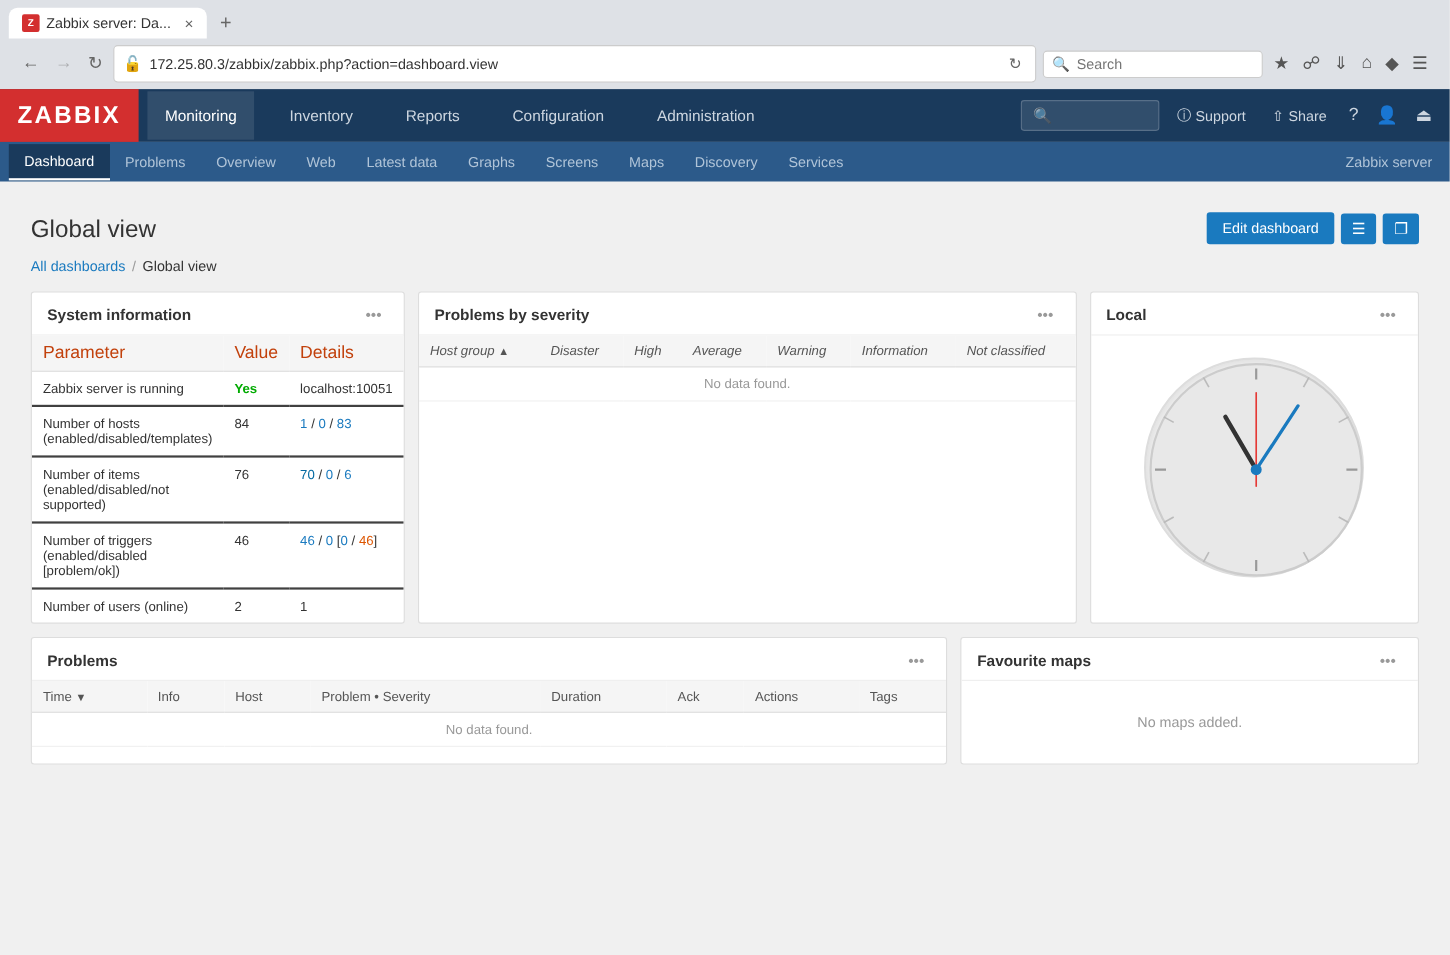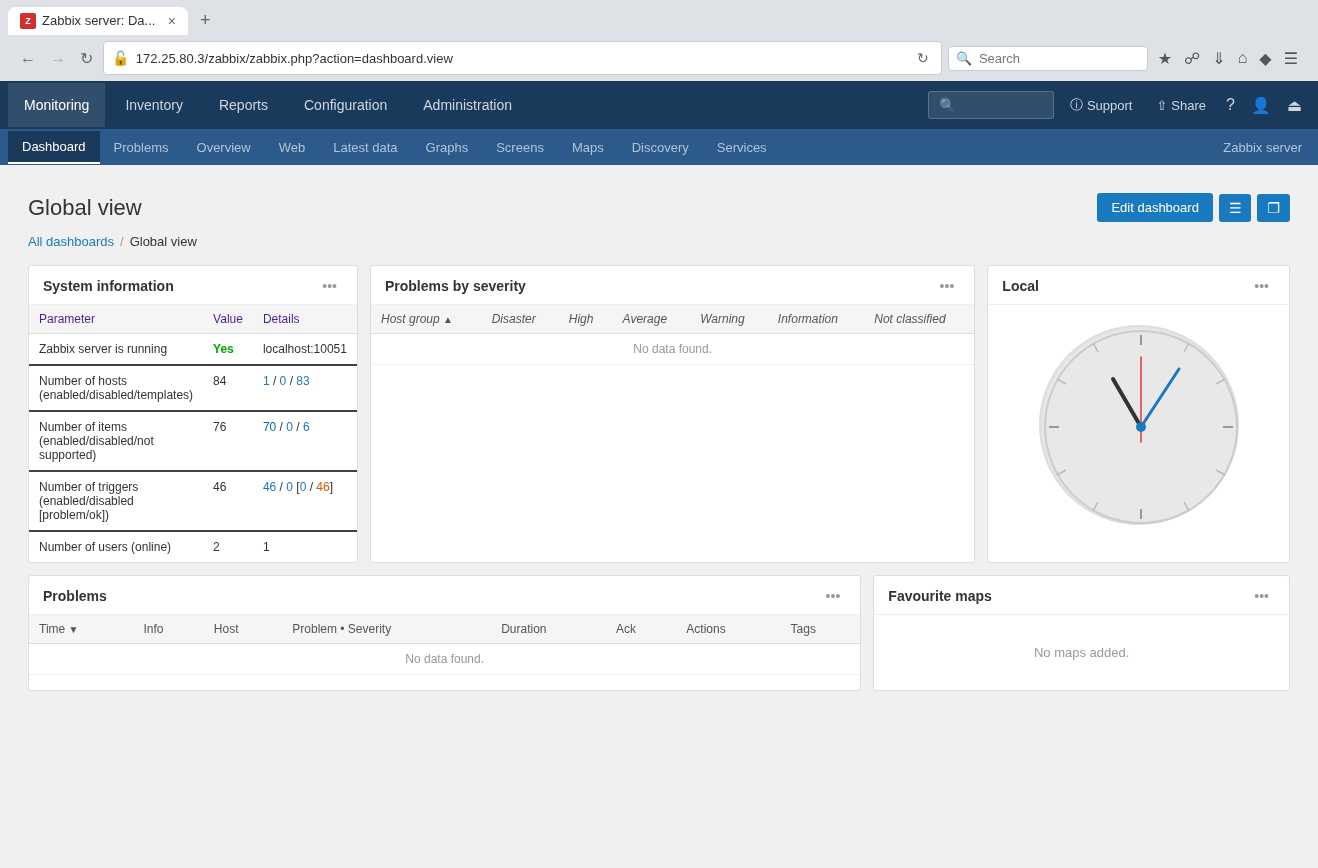--- a/index.html
+++ b/index.html
@@ -23,21 +23,21 @@
     .toolbar-icons { display: flex; gap: 4px; }
     .toolbar-icon { background: none; border: none; cursor: pointer; color: #555; font-size: 16px; padding: 4px; border-radius: 3px; }
 
     
     .app { background: #f0f0f0; min-height: 800px; }
 
     
     .top-nav { background: #1a3a5c; display: flex; align-items: center; padding: 0 0; height: 48px; }
     .logo { background: #d32f2f; padding: 8px 16px; display: flex; align-items: center; height: 48px; }
     .logo-text { color: white; font-size: 22px; font-weight: bold; letter-spacing: 2px; }
-    .main-menu { display: flex; align-items: flex-end; gap: 4px; margin-left: 8px; }
+    .main-menu { display: flex; align-items: flex-end; gap: 16px; margin-left: 8px; }
     .main-menu-item { color: #cdd6e0; padding: 14px 16px; cursor: pointer; font-size: 14px; text-decoration: none; }
     .main-menu-item:hover, .main-menu-item.active { color: #fff; background: rgba(255,255,255,0.1); }
     .top-nav-right { margin-left: auto; display: flex; align-items: center; gap: 8px; padding-right: 12px; }
     .search-bar { background: rgba(255,255,255,0.1); border: 1px solid rgba(255,255,255,0.2); border-radius: 3px; padding: 5px 10px; color: white; display: flex; align-items: center; gap: 6px; }
     .search-bar input { background: none; border: none; outline: none; color: white; font-size: 13px; width: 100px; }
     .search-bar input::placeholder { color: rgba(255,255,255,0.5); }
     .top-nav-btn { background: none; border: none; color: #cdd6e0; cursor: pointer; font-size: 13px; padding: 4px 8px; display: flex; align-items: center; gap: 4px; }
     .top-nav-icon { color: #cdd6e0; cursor: pointer; font-size: 16px; padding: 4px; }
 
     
@@ -62,21 +62,21 @@
     
     .dashboard-grid { display: grid; grid-template-columns: 1fr 2fr 1fr; gap: 12px; }
     .dashboard-widget { background: white; border: 1px solid #ddd; border-radius: 3px; }
     .widget-header { display: flex; align-items: center; justify-content: space-between; padding: 10px 14px 8px; border-bottom: 1px solid #eee; }
     .widget-title { font-size: 14px; font-weight: bold; color: #333; }
     .widget-menu-btn { background: none; border: none; cursor: pointer; color: #999; font-size: 14px; padding: 2px 6px; }
     .widget-content { padding: 0; }
 
     
     .sys-info-table { width: 100%; border-collapse: collapse; }
-    .sys-info-table th { background: #f5f5f5; padding: 7px 10px; text-align: left; font-size: 12px; color: #4c1d95; border-bottom: 1px solid #ddd; font-weight: normal; }
+    .sys-info-table th { background: #f5f5f5; padding: 7px 10px; text-align: left; font-size: 16px; color: #c2410c; border-bottom: 1px solid #ddd; font-weight: normal; }
     .sys-info-table td { padding: 8px 10px; border-bottom: 2px solid #404040; font-size: 12px; vertical-align: top; }
     .sys-info-table tr:last-child td { border-bottom: none; }
     .scrollable-widget { max-height: 300px; overflow-y: auto; }
 
     
     .problems-table { width: 100%; border-collapse: collapse; }
     .problems-table th { background: #f5f5f5; padding: 7px 10px; text-align: left; font-size: 12px; color: #555; border-bottom: 1px solid #ddd; font-weight: normal; cursor: pointer; font-style: italic; }
     .problems-table td { padding: 8px 10px; border-bottom: 1px solid #f0f0f0; font-size: 12px; }
     .no-data { text-align: center; color: #999; padding: 20px; font-size: 13px; }
 
@@ -126,20 +126,23 @@
       <button class="toolbar-icon">⌂</button>
       <button class="toolbar-icon">◆</button>
       <button class="toolbar-icon">☰</button>
     </div>
   </div>
 </div>
 
 <div class="app">
 
   <div class="top-nav">
+    <div class="logo">
+      <span class="logo-text">ZABBIX</span>
+    </div>
     <nav class="main-menu">
       <a class="main-menu-item active">Monitoring</a>
       <a class="main-menu-item">Inventory</a>
       <a class="main-menu-item">Reports</a>
       <a class="main-menu-item">Configuration</a>
       <a class="main-menu-item">Administration</a>
     </nav>
     <div class="top-nav-right">
       <div class="search-bar">
         <span style="color:rgba(255,255,255,0.6);font-size:14px">🔍</span>

